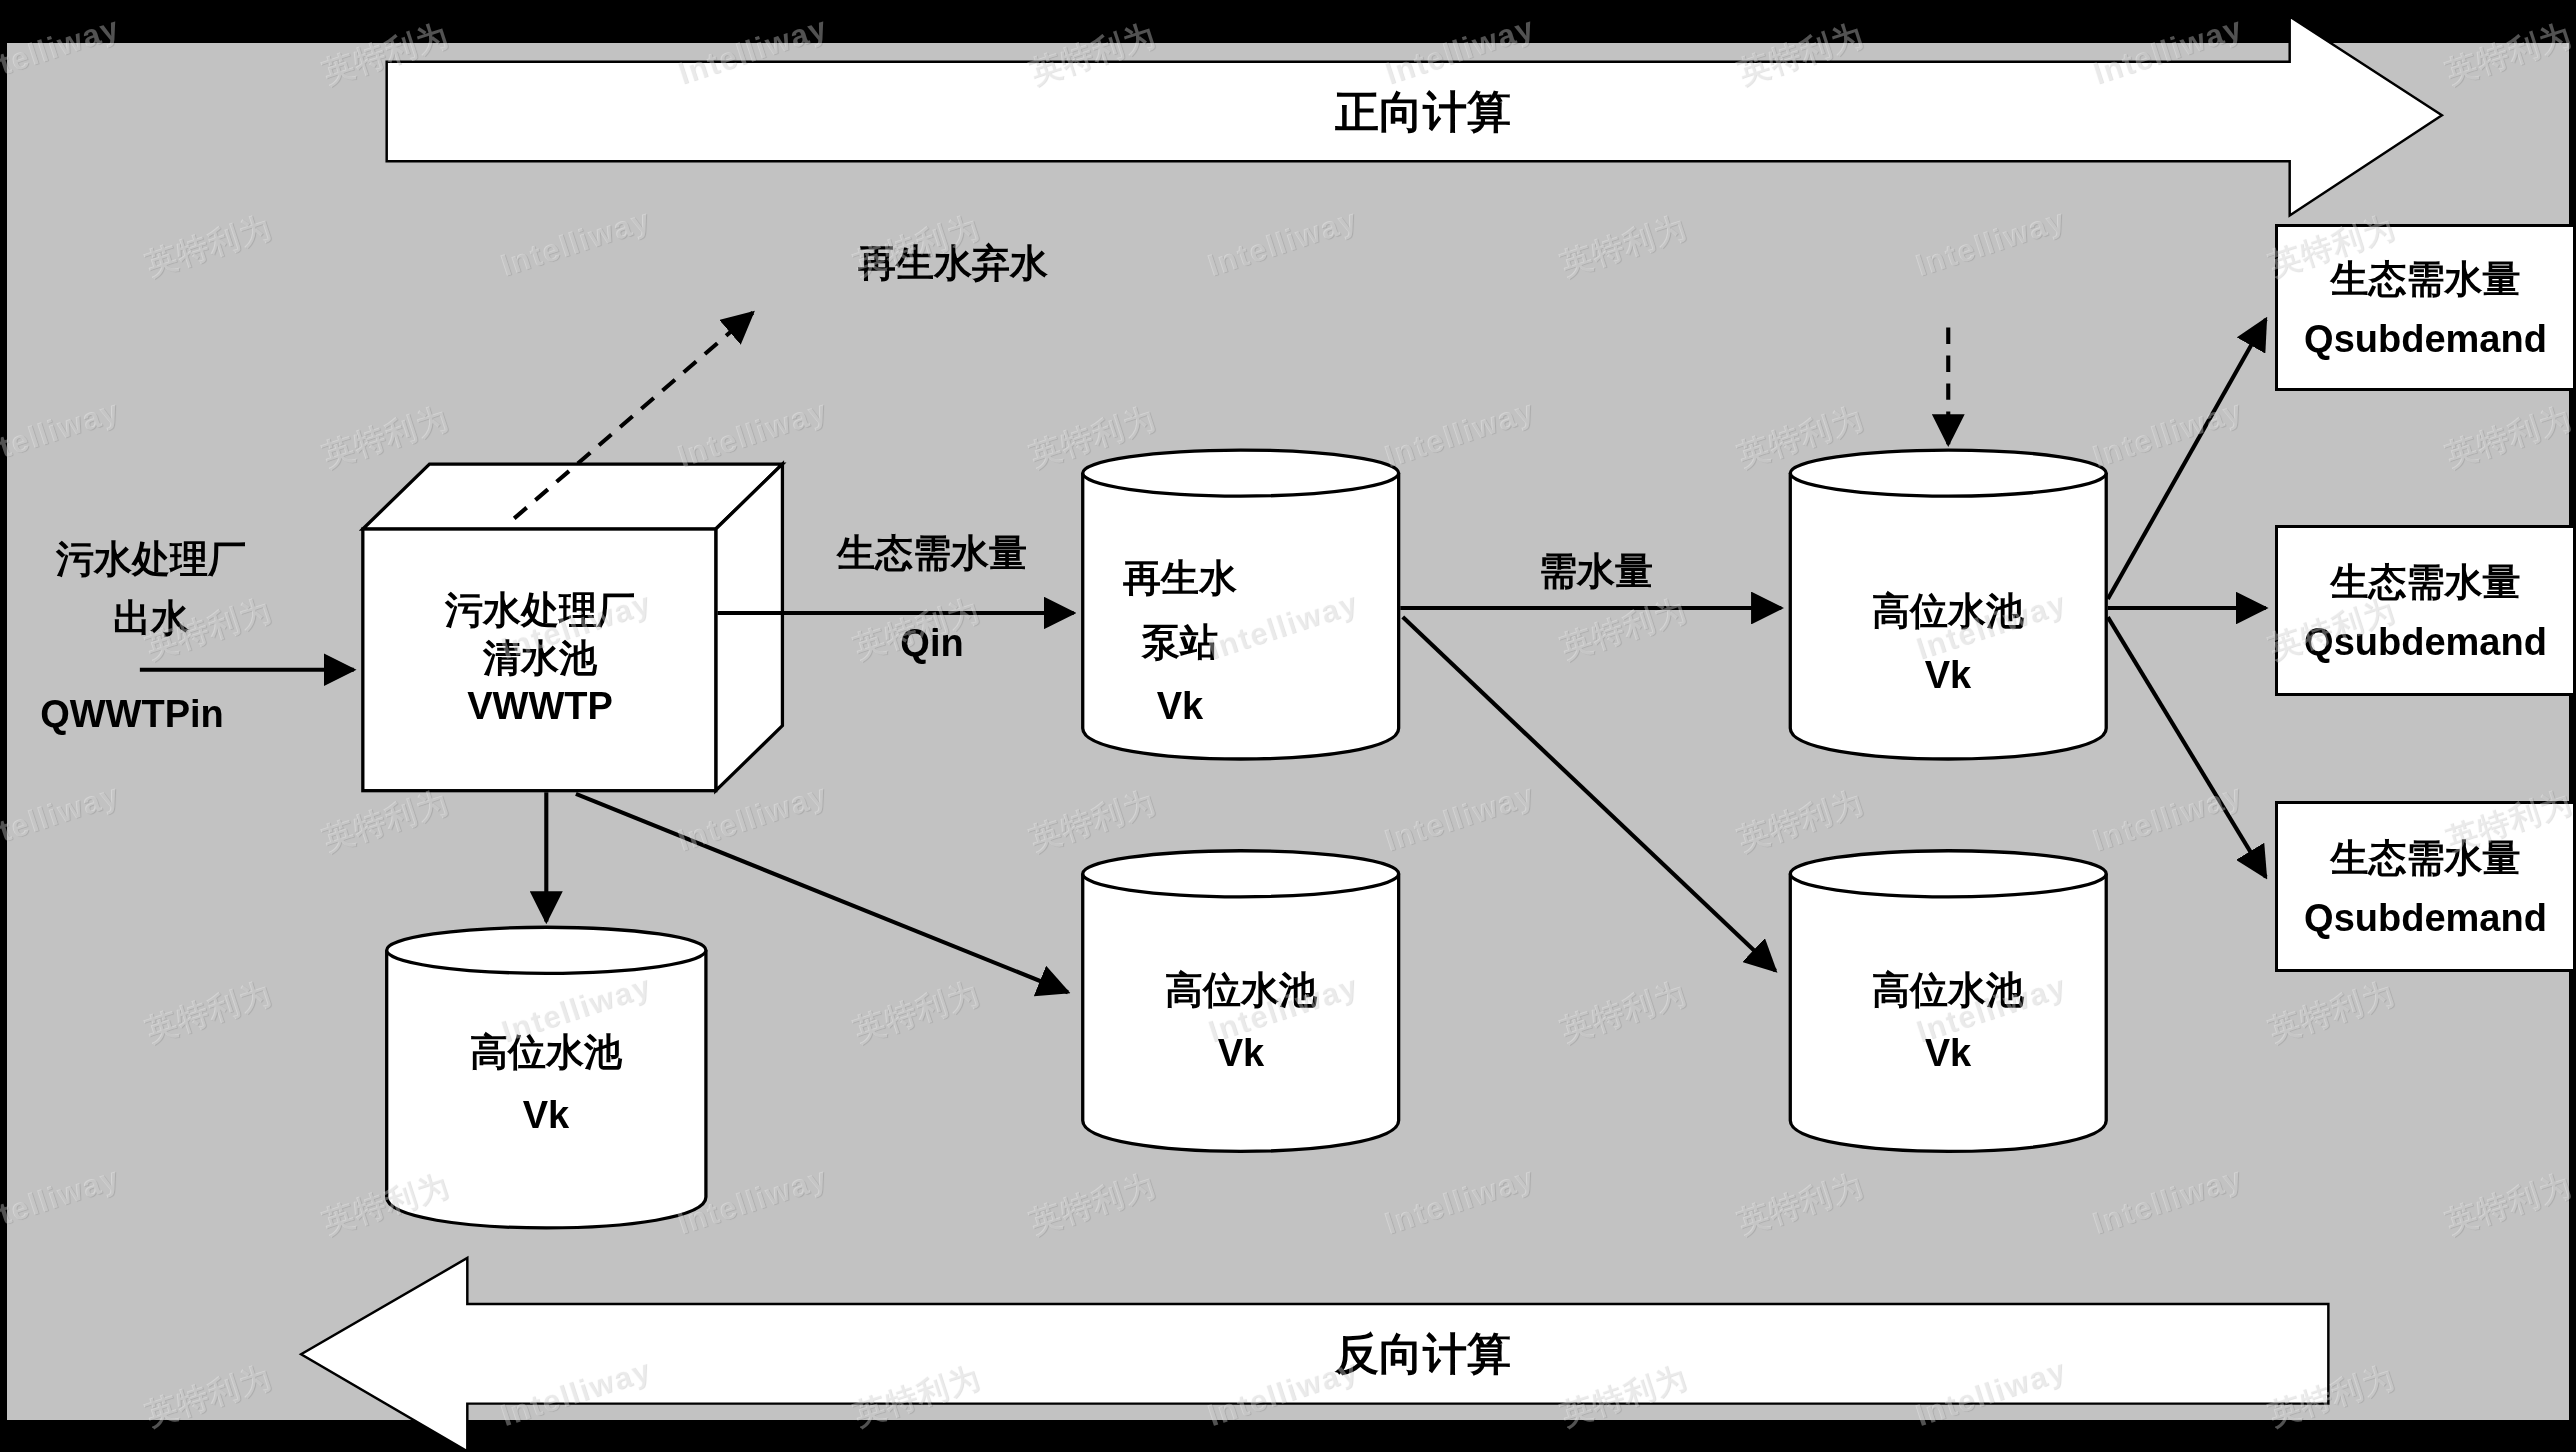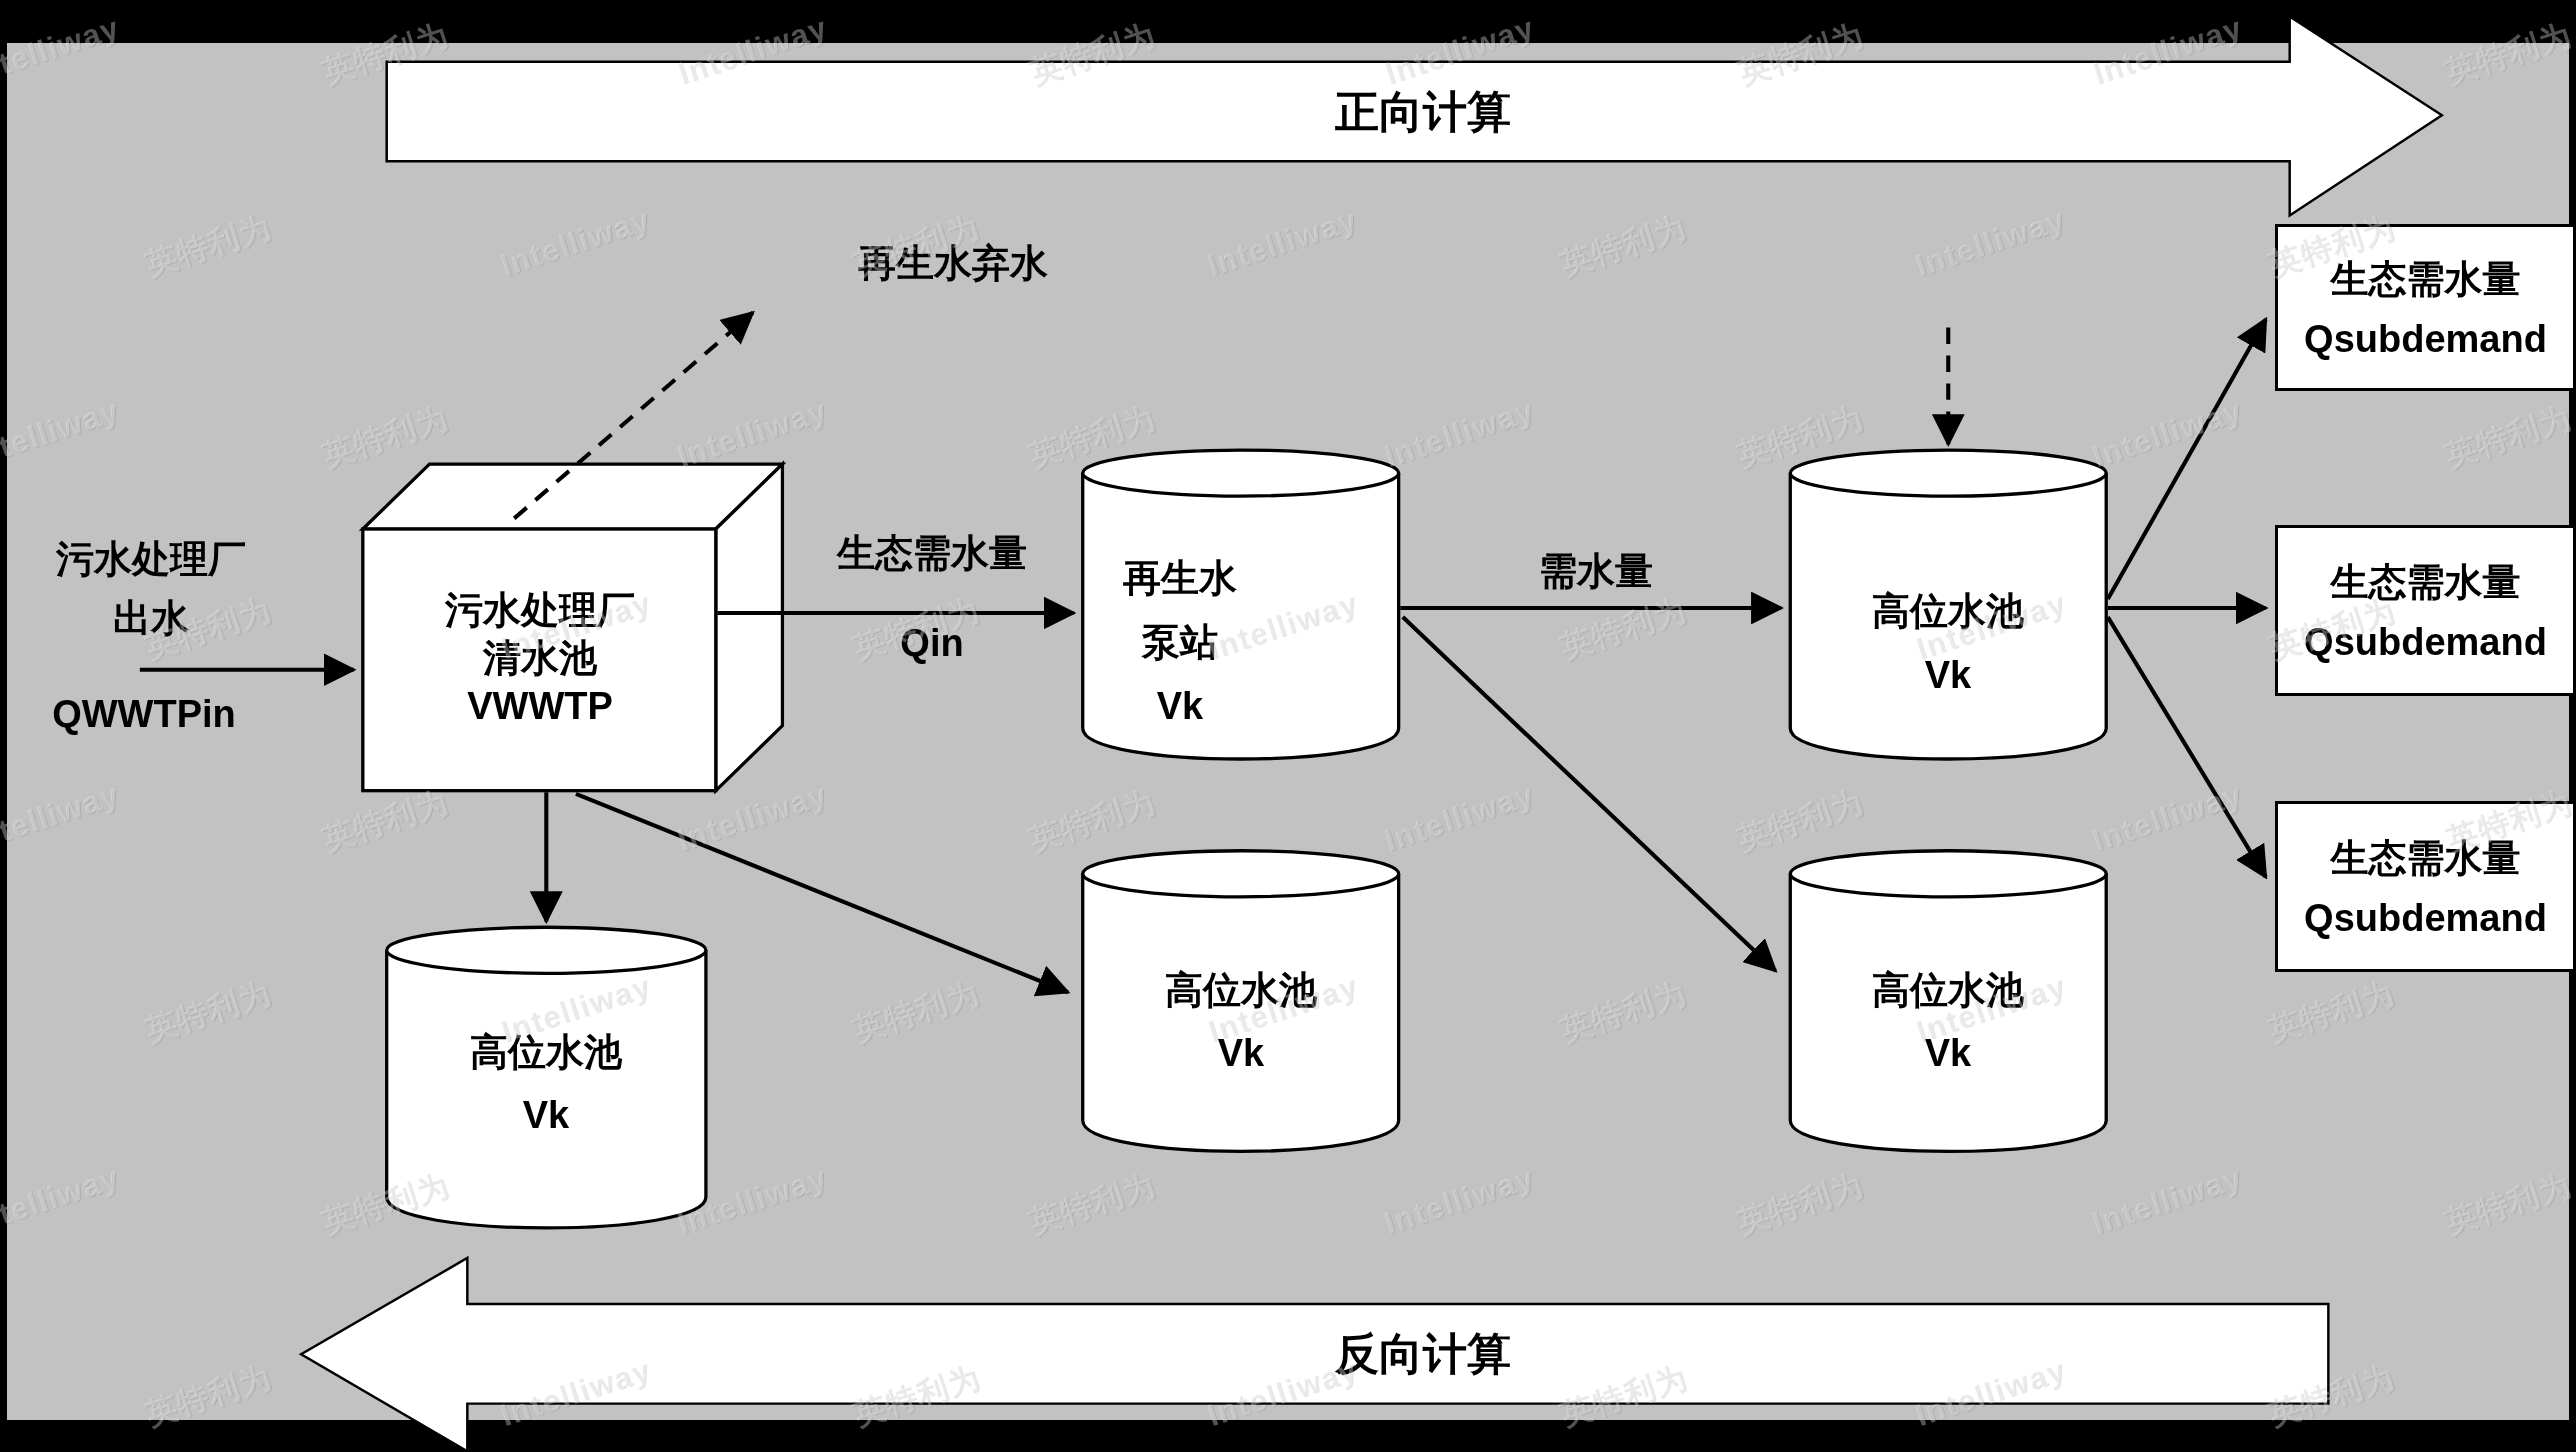--- a/index.html
+++ b/index.html
@@ -102,21 +102,21 @@
     <line x1="1705" y1="750" x2="2158" y2="1180" stroke="#000" stroke-width="5" marker-end="url(#ah)"></line>
   </svg>
 
   <div class="lbl f58" style="left:1423px; top:112px">正向计算</div>
   <div class="lbl f58" style="left:1423px; top:1354px">反向计算</div>
 
   <div class="lbl f46" style="left:151px; top:589px; line-height:59px">
     <div>污水处理厂</div>
     <div>出水</div>
   </div>
-  <div class="lbl f46" style="left:144px; top:714px">QWWTPin</div>
+  <div class="lbl f46" style="left:132px; top:714px">QWWTPin</div>
 
   <div class="lbl f46" style="left:540px; top:658px; line-height:48px">
     <div>污水处理厂</div>
     <div>清水池</div>
     <div>VWWTP</div>
   </div>
 
   <div class="lbl f46" style="left:953px; top:263px; line-height:66px">
     <div>再生水弃水</div>
   </div>

